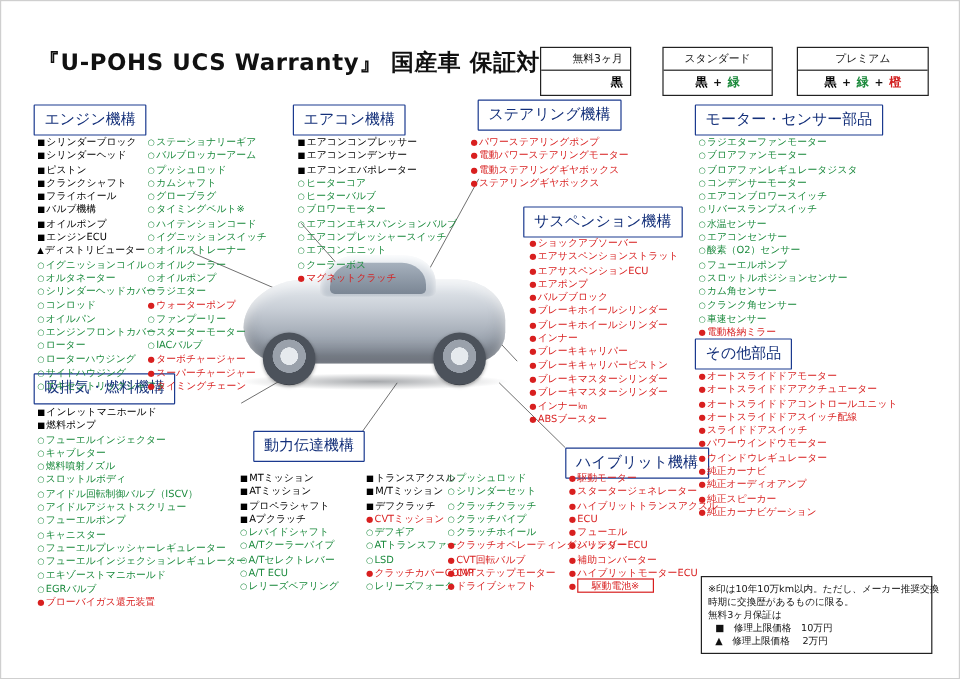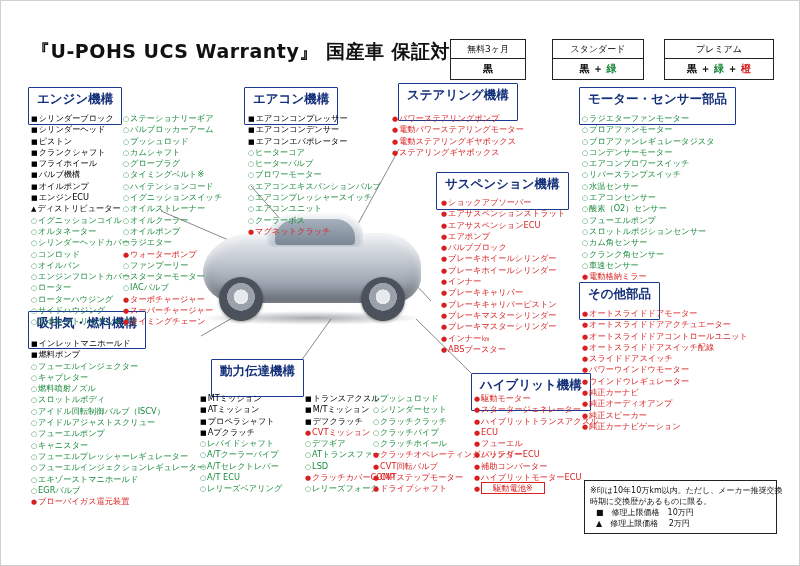--- a/index.html
+++ b/index.html
@@ -35,34 +35,34 @@
     border-bottom:1px solid #222;
     padding:3px 6px 2px 6px;
     font-size:9px;
     white-space:nowrap;
   }
   .legend .lg-body{
     padding:3px 6px 3px 6px;
     font-size:10px;font-weight:bold;
     white-space:nowrap;
   }
-  #legend-0{left:449px;width:74px;}
+  #legend-0{left:449px;width:74px;text-align:right;}
   #legend-1{left:551px;width:90px;}
   #legend-2{left:663px;width:108px;}
   .c-black{color:#000;}
   .c-red{color:#d21e1e;}
   .c-green{color:#1c8a3c;}
   
   .sec-head{
     position:absolute;
     border:1px solid #1b3a8f;
     color:#14307a;
-    font-weight:bold;
+    font-weight:normal;
     font-size:12.5px;
-    padding:3px 8px 16px 8px;
+    padding:3px 8px 4px 8px;
     background:#fff;
     white-space:nowrap;
     border-radius:1px;
     box-shadow:0 0 0 1px #fff inset;
   }
   
   .list{
     position:absolute;
     font-size:8.2px;
     line-height:10.3px;
@@ -334,17 +334,18 @@
       <span class="it red"><span class="mk">●</span><span>ウインドウレギュレーター</span></span>
       <span class="it red"><span class="mk">●</span><span>純正カーナビ</span></span>
       <span class="it red"><span class="mk">●</span><span>純正オーディオアンプ</span></span>
       <span class="it red"><span class="mk">●</span><span>純正スピーカー</span></span>
       <span class="it red"><span class="mk">●</span><span>純正カーナビゲーション</span></span>
     </div>
 
   <div class="note">
       <span class="nl">※印は10年10万km以内。ただし、メーカー推奨交換</span>
       <span class="nl">時期に交換歴があるものに限る。</span>
+      <span class="nl">無料3ヶ月保証は</span>
       <span class="nl ind">■　修理上限価格　10万円</span>
       <span class="nl ind">▲　修理上限価格　 2万円</span>
     </div>
 
 </div>
 
 </body></html>

